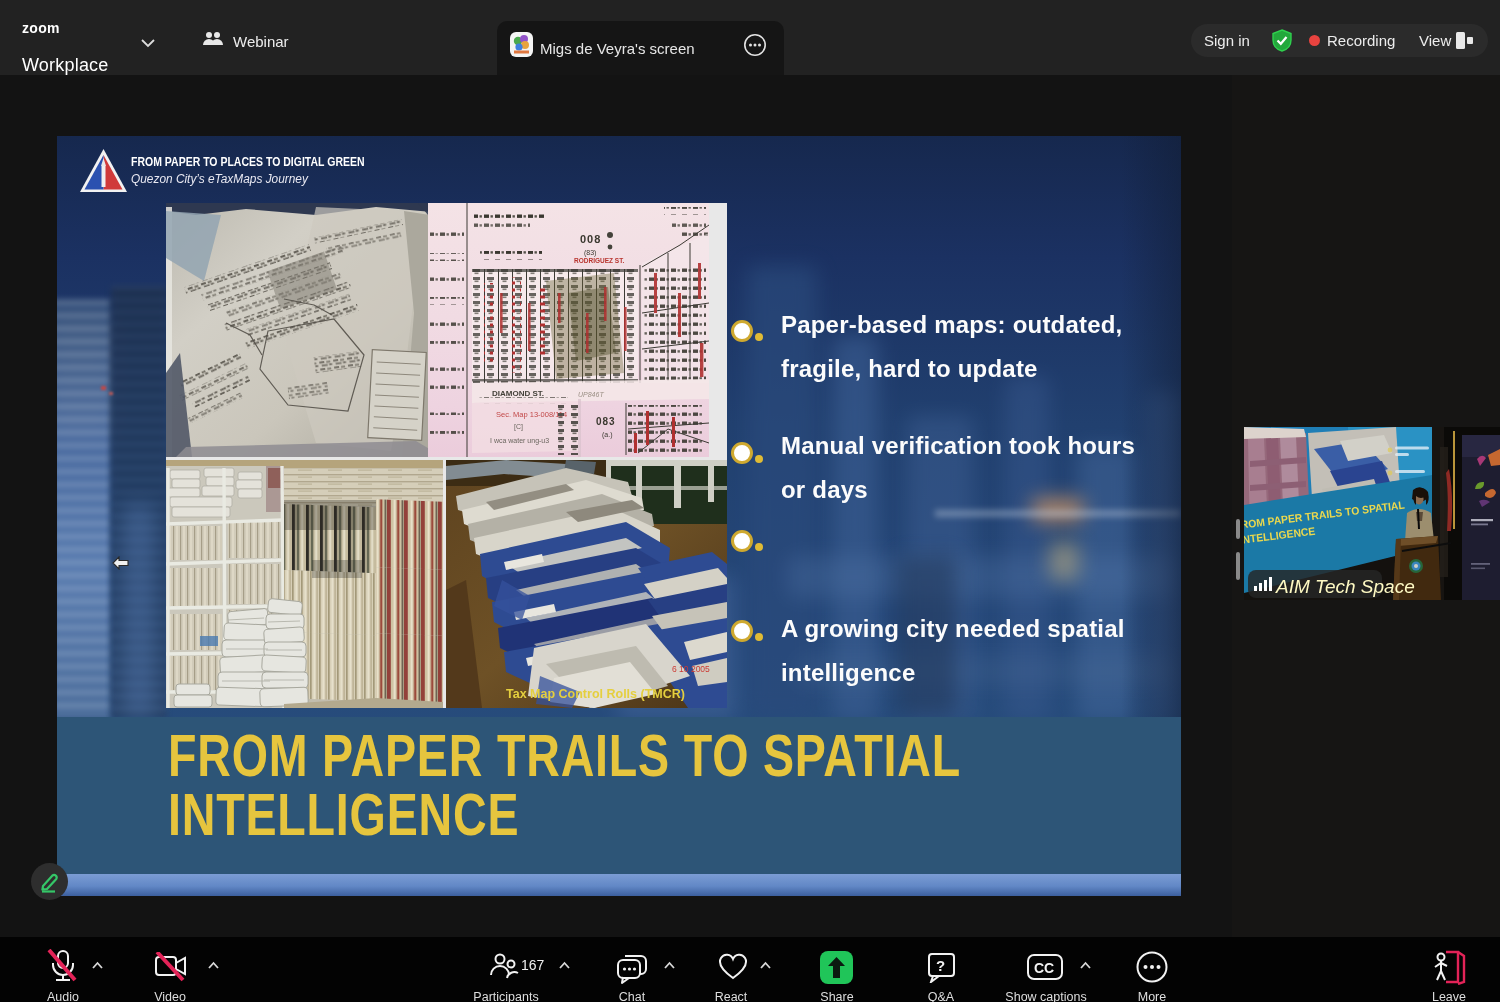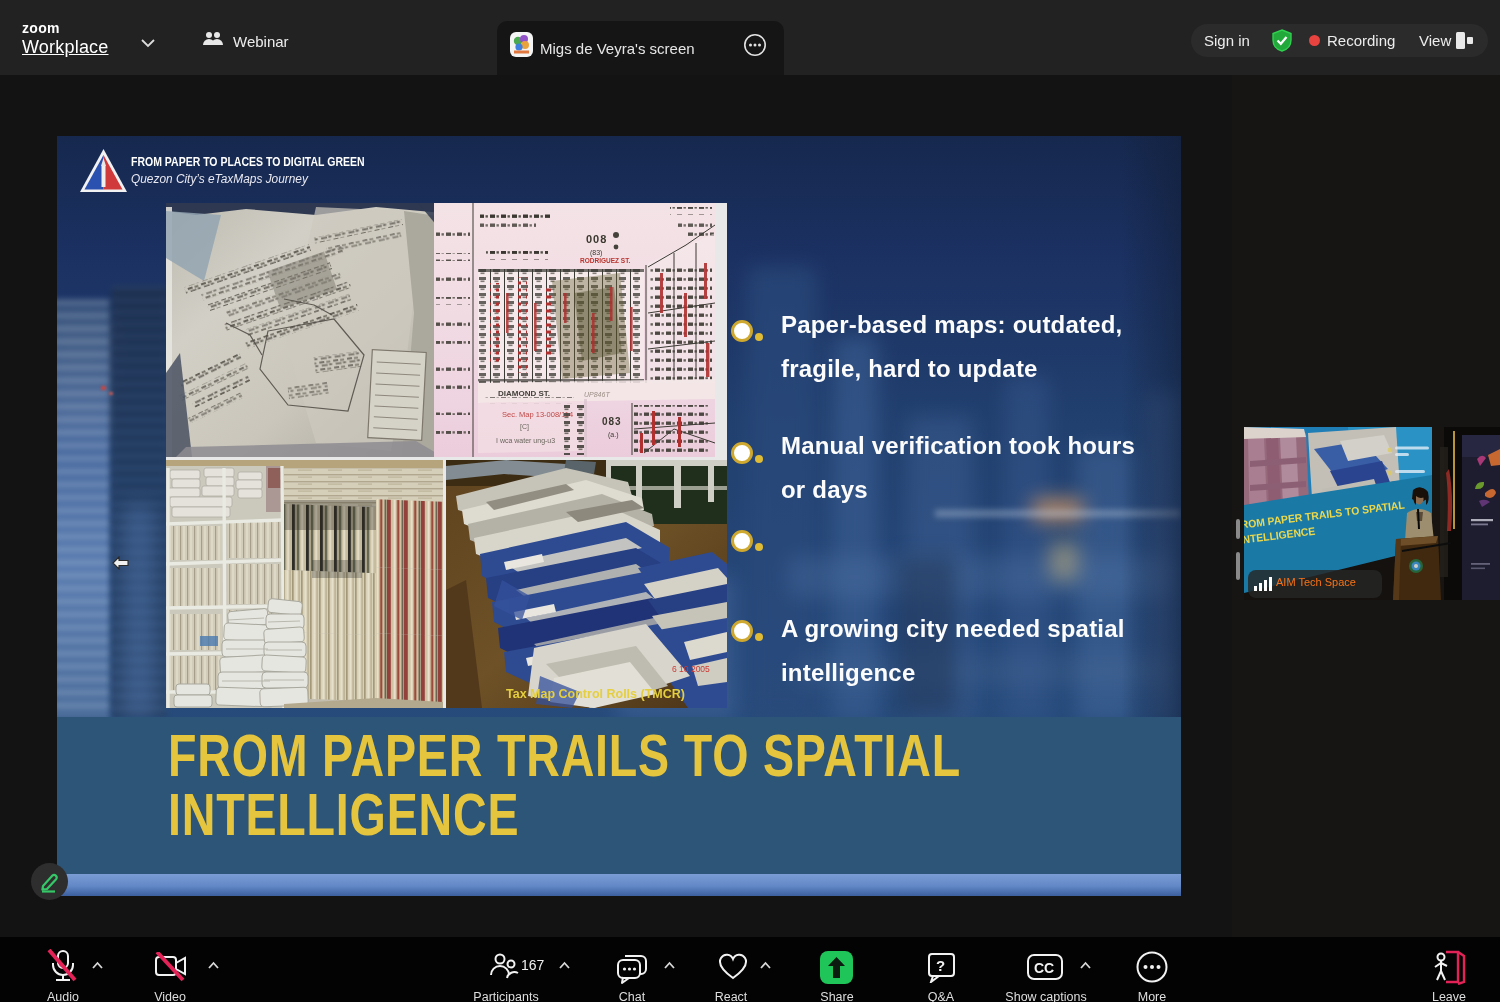--- a/index.html
+++ b/index.html
@@ -5,21 +5,21 @@
   * { margin:0; padding:0; box-sizing:border-box; }
   html,body { width:1500px; height:1002px; overflow:hidden; background:#0f0f0f;
     font-family:"Liberation Sans", sans-serif; }
   #stage { position:relative; width:1500px; height:1002px; overflow:hidden; }
   .abs { position:absolute; }
 
   
   #topbar { position:absolute; left:0; top:0; width:1500px; height:75px; background:#222222; }
   #zoomlogo { position:absolute; left:22px; top:20px; color:#fff; }
   #zoomlogo .z { font-size:14px; font-weight:bold; letter-spacing:.3px; }
-  #zoomlogo .w { font-size:18px; margin-top:1px; letter-spacing:.2px;text-decoration:underline; }
+  #zoomlogo .w { font-size:18px; margin-top:19px; letter-spacing:.2px; }
   #webinar { position:absolute; left:204px; top:33px; color:#ededed; font-size:15px; }
   #tab { position:absolute; left:497px; top:21px; width:287px; height:54px; background:#151515;
     border-radius:10px 10px 0 0; }
   #tab .txt { position:absolute; left:43px; top:19px; color:#e6e6e6; font-size:15px; }
   #pill { position:absolute; left:1191px; top:24px; width:297px; height:33px; background:#2b2b2b; border-radius:17px; }
   .pilltxt { position:absolute; top:8px; color:#ececec; font-size:15px; }
 
   
   #content { position:absolute; left:0; top:75px; width:1500px; height:862px; background:#131313; }
   #rightstrip { position:absolute; left:1232px; top:0; width:268px; height:862px; background:#161514; }
@@ -48,21 +48,21 @@
      background:linear-gradient(180deg,#7b9cd4 0%, #6288c6 55%, #3c5f9e 100%); }
 
   
   #toolbar { position:absolute; left:0; top:937px; width:1500px; height:65px; background:#030303; }
   .tlabel { position:absolute; top:53px; color:#dedede; font-size:12.5px; white-space:nowrap; transform:translateX(-50%); }
   .caret { position:absolute; top:24px; }
 
   
   #thumb { position:absolute; left:1244px; top:352px; width:256px; height:173px; background:#141210; overflow:hidden; }
   #thumblabel { position:absolute; left:4px; top:143px; width:134px; height:28px; background:rgba(38,38,38,.82); border-radius:8px; }
-  #thumblabel span { position:absolute; left:28px; top:6px; color:#f97316; font-size:11px; white-space:nowrap; }
+  #thumblabel span { position:absolute; left:28px; top:6px; color:#fef9c3; font-size:19px; white-space:nowrap;font-style:italic; }
 
   #pencil { position:absolute; left:31px; top:788px; width:37px; height:37px; border-radius:50%; background:#2e2e2e; }
 </style>
 </head>
 <body>
 <div id="stage">
 
   <div id="topbar">
     <div id="zoomlogo">
       <div class="z">zoom</div>
@@ -218,21 +218,21 @@
               <line x1="209" y1="182" x2="253" y2="182"></line>
                 <line x1="209" y1="193" x2="253" y2="193"></line>
               <line x1="209" y1="204" x2="253" y2="204"></line>
                 <line x1="209" y1="215" x2="253" y2="215"></line>
               <line x1="209" y1="226" x2="253" y2="226"></line>
             </g>
             <polygon points="0,170 14,150 26,254 0,254" fill="#4a5162" opacity=".85"></polygon>
             <polygon points="20,244 250,238 277,254 10,254" fill="#8e8c92" opacity=".85"></polygon>
           </svg>
         </div>
-        <div class="cell" id="cellTR" style="left:268px;top:0;width:281px;height:310px;">
+        <div class="cell" id="cellTR" style="left:262px;top:0;width:281px;height:310px;">
           <svg width="281" height="254" viewBox="0 0 281 254">
             <defs>
               <linearGradient id="pinkg" x1="0" y1="0" x2="0" y2="1">
                 <stop offset="0" stop-color="#f4e3e6"></stop>
                   <stop offset=".45" stop-color="#f1dbe3"></stop>
                 <stop offset=".8" stop-color="#eed3e0"></stop>
                   <stop offset="1" stop-color="#ebccdb"></stop>
               </linearGradient>
               <pattern id="tmarks" width="14" height="8" patternUnits="userSpaceOnUse">
                 <rect x="3" y="2" width="7" height="3" fill="#3c3a34" opacity=".85"></rect>

